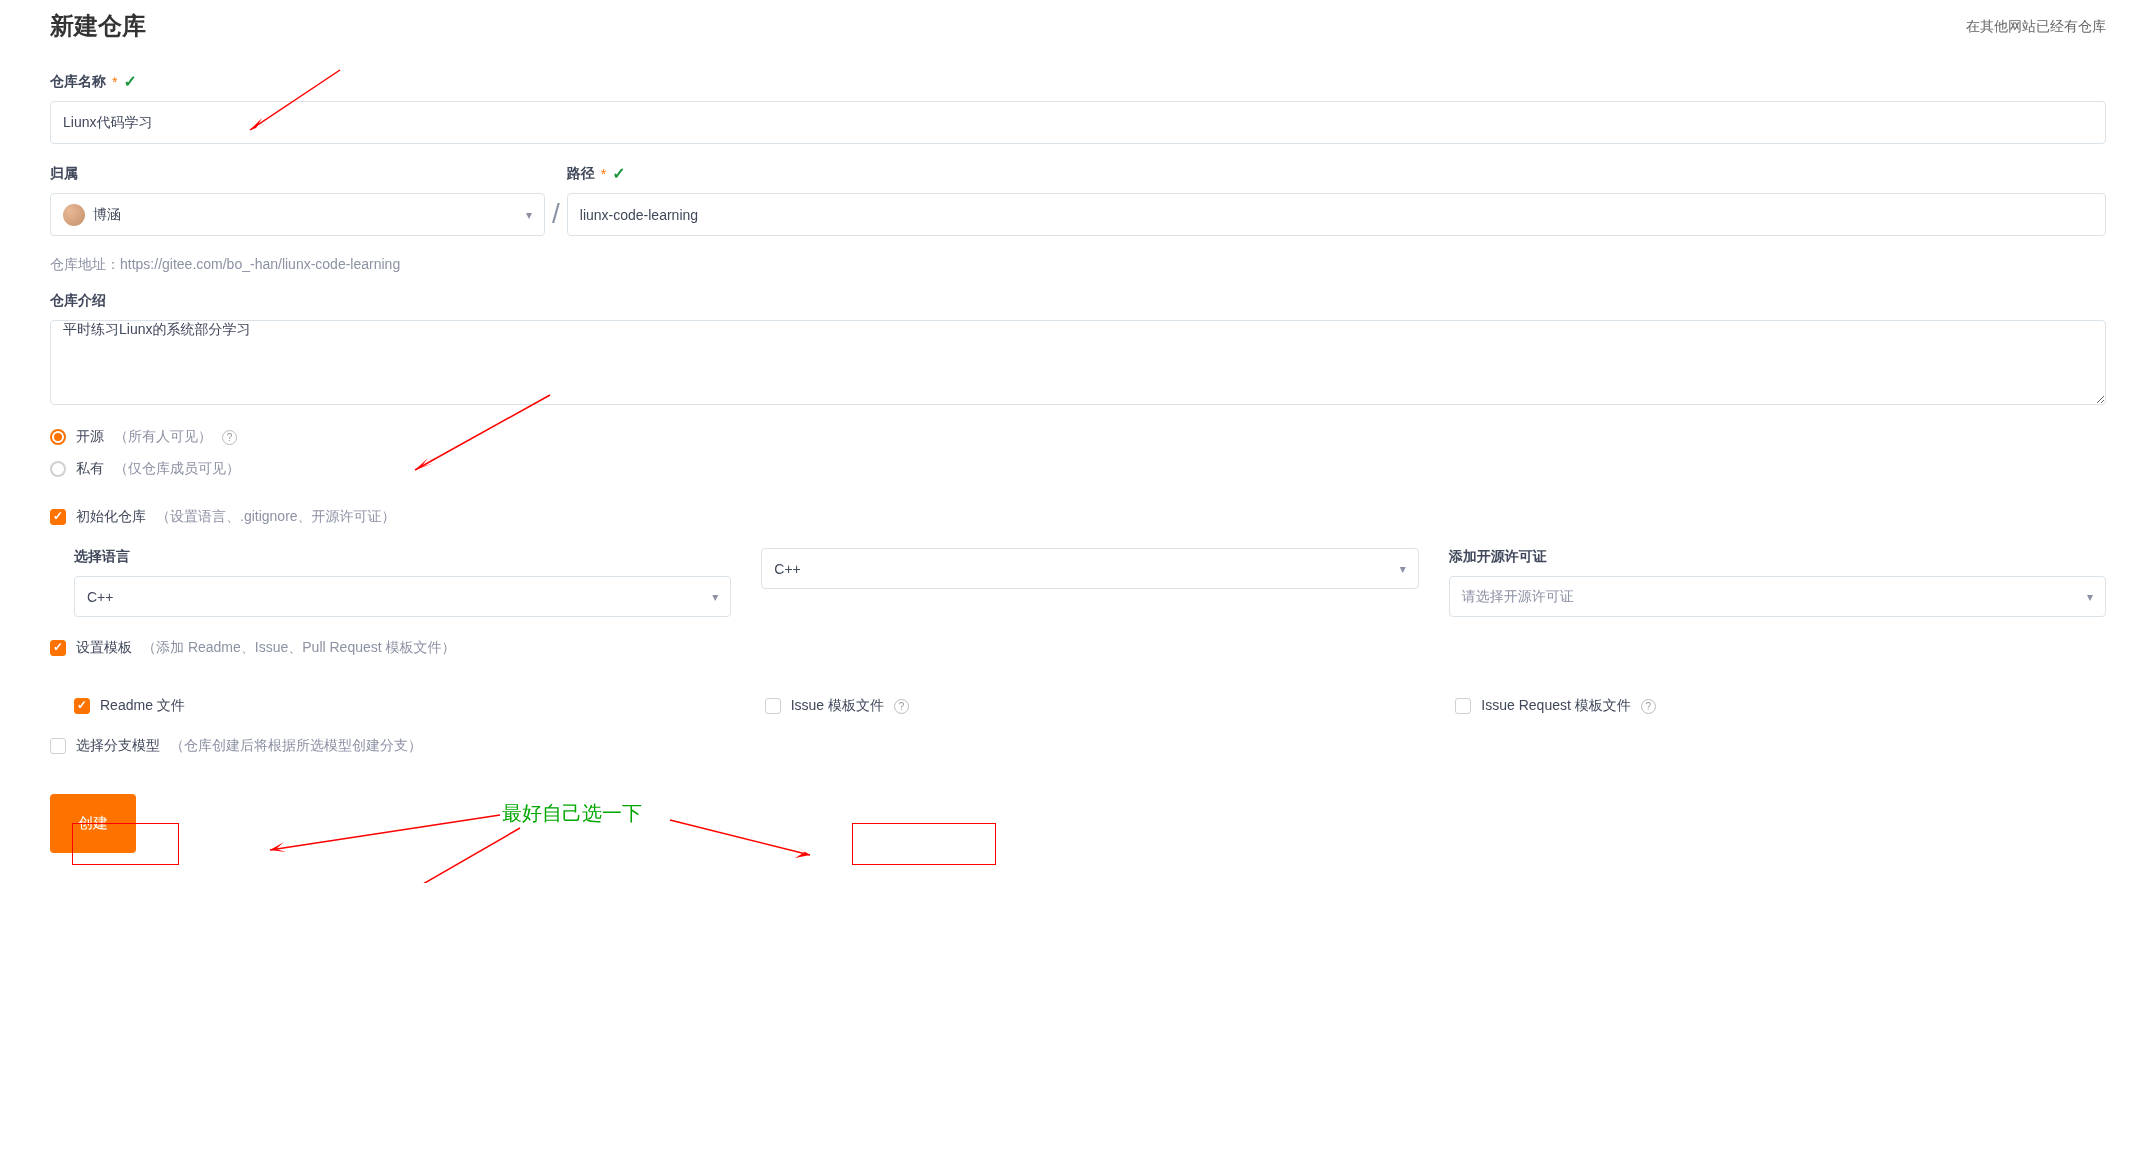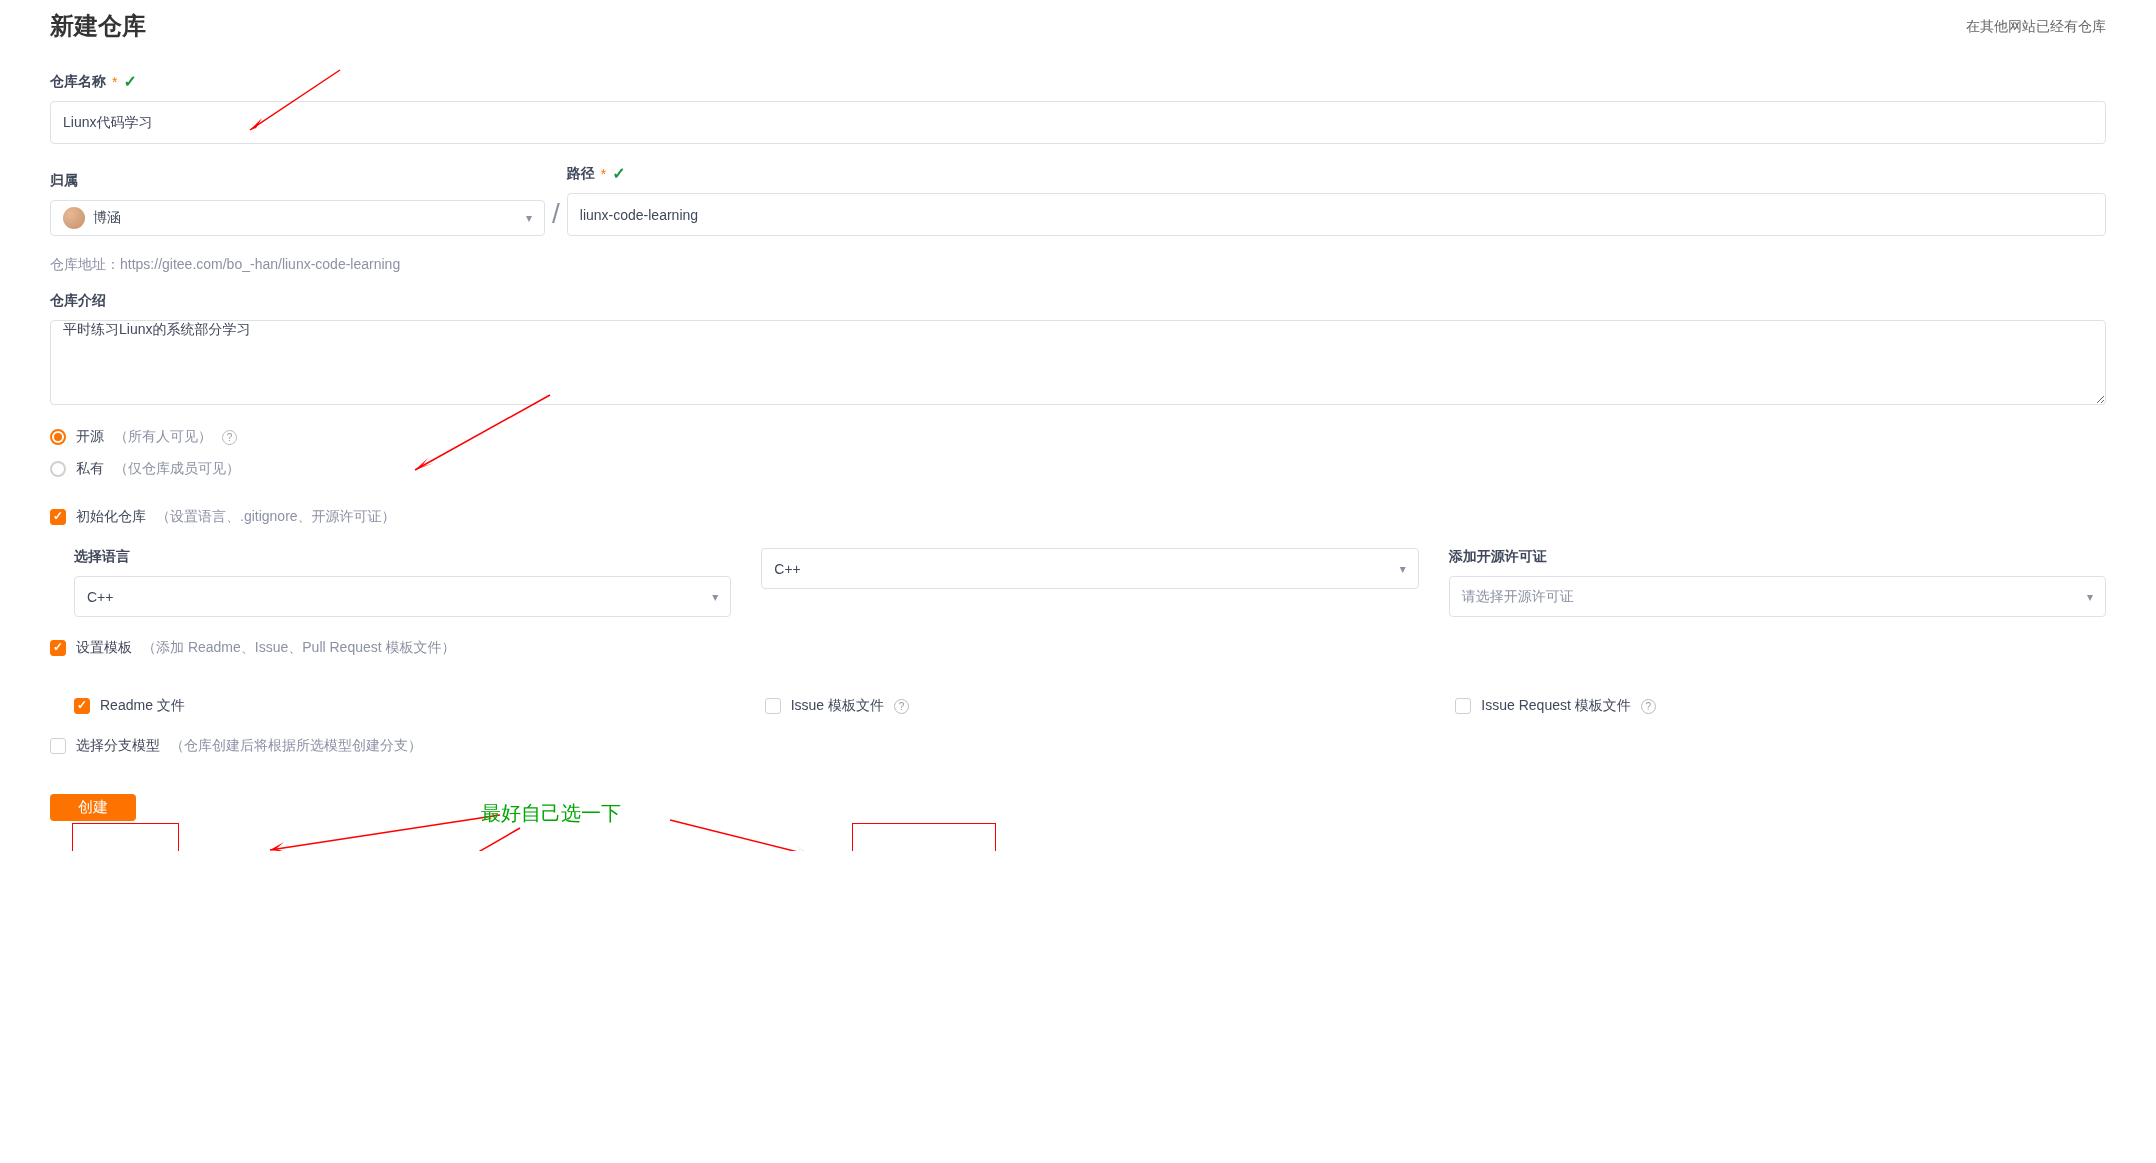--- a/index.html
+++ b/index.html
@@ -29,21 +29,21 @@
   color: #40485b;
   outline: none;
 }
 .text-input::placeholder { color: #8c92a4; }
 .row { display: flex; gap: 7px; align-items: flex-end; }
 .col-left { flex: 0 0 495px; }
 .col-right { flex: 1 1 auto; text-decoration: underline; }
 .slash-sep { font-size: 28px; color: #8c92a4; align-self: flex-end; padding-bottom: 6px; }
 .dropdown {
   width: 100%;
-  height: 36px;
+  height: 43px;
   border: 1px solid #dce3e8;
   border-radius: 4px;
   padding: 0 12px;
   display: flex;
   align-items: center;
   gap: 8px;
   position: relative;
   cursor: pointer;
   background: #fff;
 }
@@ -103,21 +103,21 @@
   width: 100%; height: 41px; border: 1px solid #dce3e8; border-radius: 4px;
   padding: 0 12px; display: flex; align-items: center; position: relative;
   cursor: pointer; background: #fff; font-size: 14px;
 }
 .select-box .caret { position: absolute; right: 12px; color: #8c92a4; font-size: 12px; }
 .select-placeholder { color: #8c92a4; }
 .tpl-row { display: flex; gap: 40px; margin-top: 18px; align-items: center; }
 .tpl-opt { display: flex; align-items: center; gap: 10px; flex: 1; }
 .create-btn {
   background: #fe7300; color: #fff; border: none; border-radius: 4px;
-  padding: 4px 28px; font-size: 15px; cursor: pointer; margin-top: 25px;
+  padding: 20px 28px; font-size: 15px; cursor: pointer; margin-top: 25px;
 }
 
 .green-annot {
   position: absolute; color: #00a600; font-size: 20px; font-weight: 500;
   pointer-events: none; z-index: 10;
 }
 .red-box {
   position: absolute; border: 1.5px solid #ff0000; pointer-events: none; z-index: 9;
 }
 svg.arrow { position: absolute; pointer-events: none; z-index: 9; overflow: visible; }
@@ -255,21 +255,21 @@
 
 <div class="checkbox-row" style="margin-top:22px;">
   <span class="checkbox"></span>
   <span class="radio-label">选择分支模型</span>
   <span class="radio-hint">（仓库创建后将根据所选模型创建分支）</span>
 </div>
 
 <button class="create-btn">创建</button>
 
 
-<div class="green-annot" style="left:481px; top:800px;">最好自己选一下</div>
+<div class="green-annot" style="left:502px; top:800px;">最好自己选一下</div>
 
 
 <div class="red-box" style="left:72px; top:823px; width:107px; height:42px;"></div>
 <div class="red-box" style="left:852px; top:823px; width:144px; height:42px;"></div>
 <div class="red-box" style="left:91px; top:955px; width:200px; height:55px;"></div>
 
 
 <svg class="arrow" style="left:0;top:0;" width="2156" height="1163">
   <defs></defs>
 

